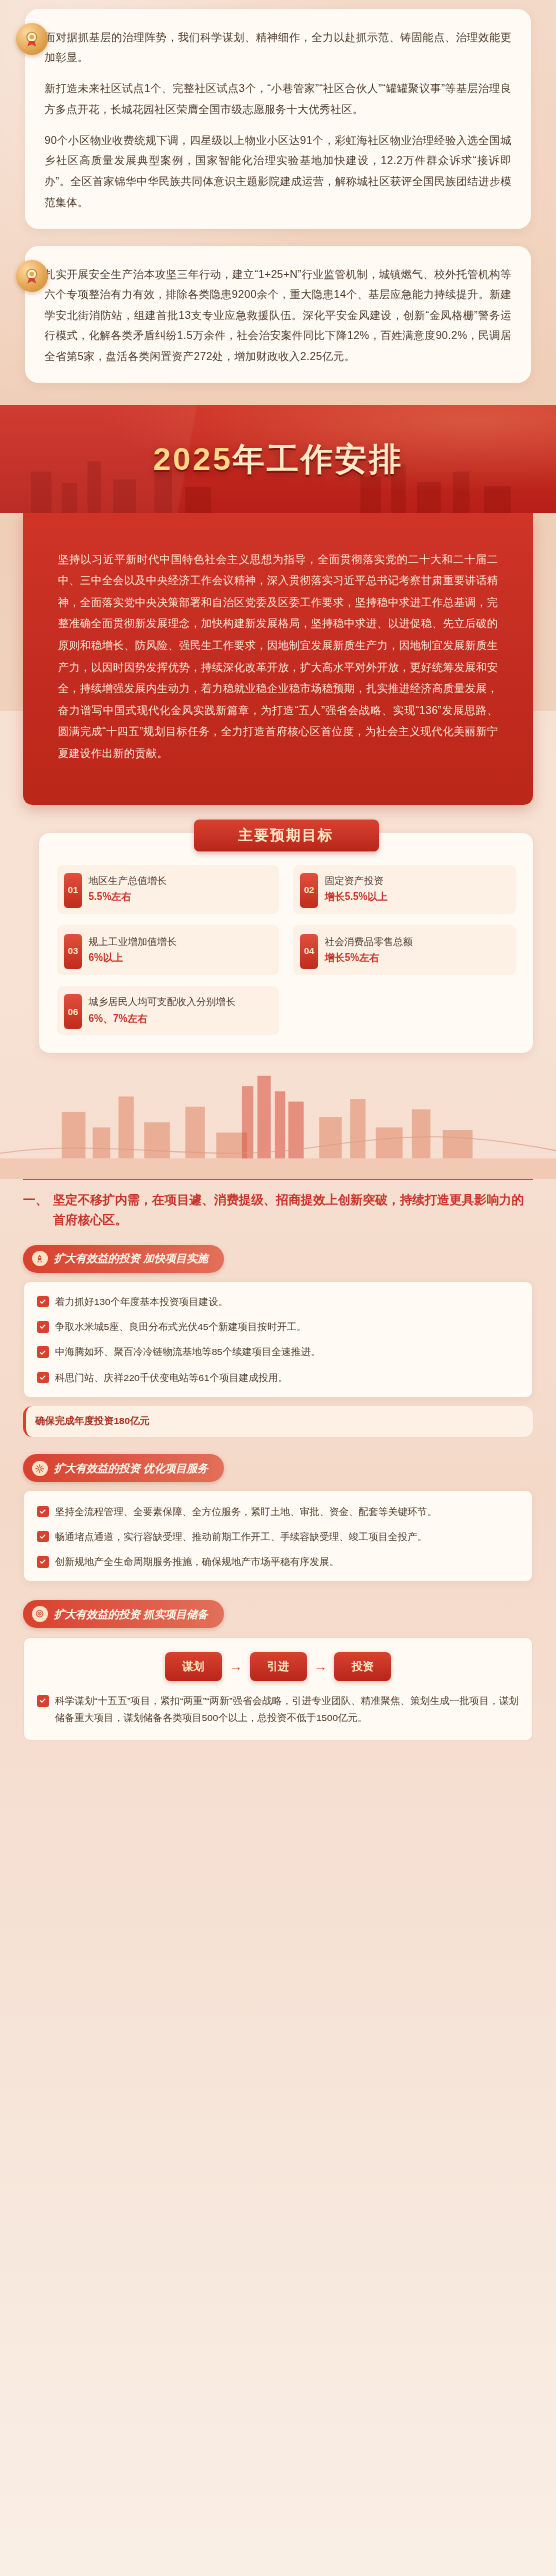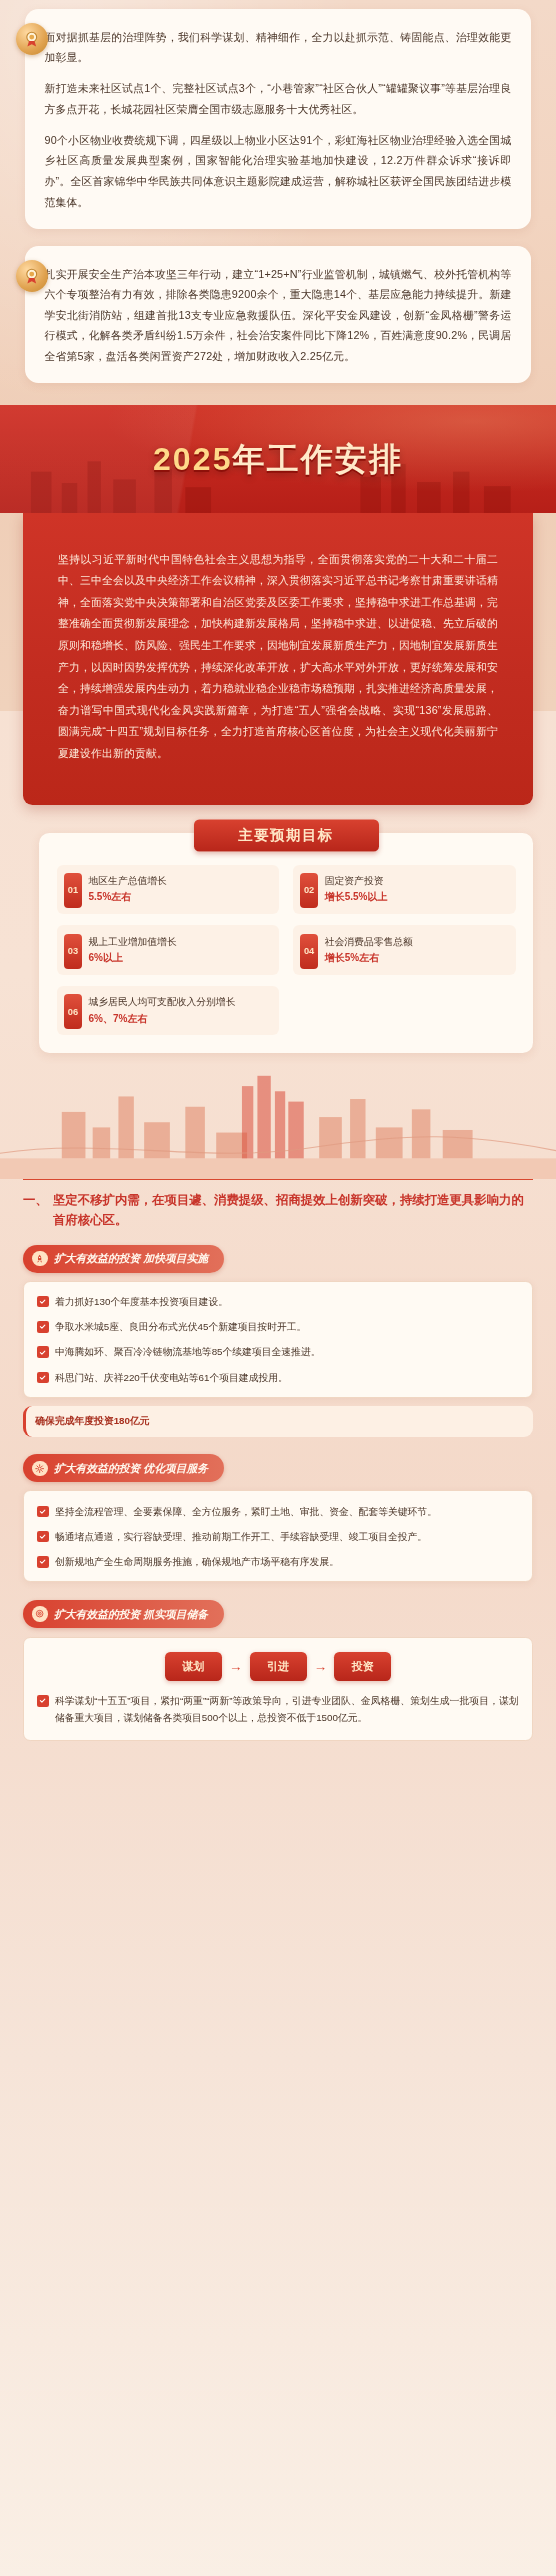--- a/index.html
+++ b/index.html
@@ -450,21 +450,21 @@
             <span class="flow-node">引进</span>
             <span class="flow-arrow">→</span>
             <span class="flow-node">投资</span>
           </div>
           <div class="bullet">
             <span class="chk">
                 <svg viewBox="0 0 16 16">
                   <path d="M3 8 L6.5 11.5 L13 4.5" stroke="#fff" stroke-width="2.4" fill="none" stroke-linecap="round" stroke-linejoin="round"></path>
                 </svg>
               </span>
-            <span class="bt">科学谋划“十五五”项目，紧扣“两重”“两新”等政策导向，引进专业团队、金凤格栅、策划生成一批项目，谋划储备重大项目，谋划储备各类项目500个以上，总投资不低于1500亿元。</span>
+            <span class="bt">科学谋划“十五五”项目，紧扣“两重”“两新”强省会战略，引进专业团队、精准聚焦、策划生成一批项目，谋划储备重大项目，谋划储备各类项目500个以上，总投资不低于1500亿元。</span>
           </div>
         </div>
       </div>
     </div>
 
     <div class="tail-space"></div>
   </div>
 </div>
 
 

